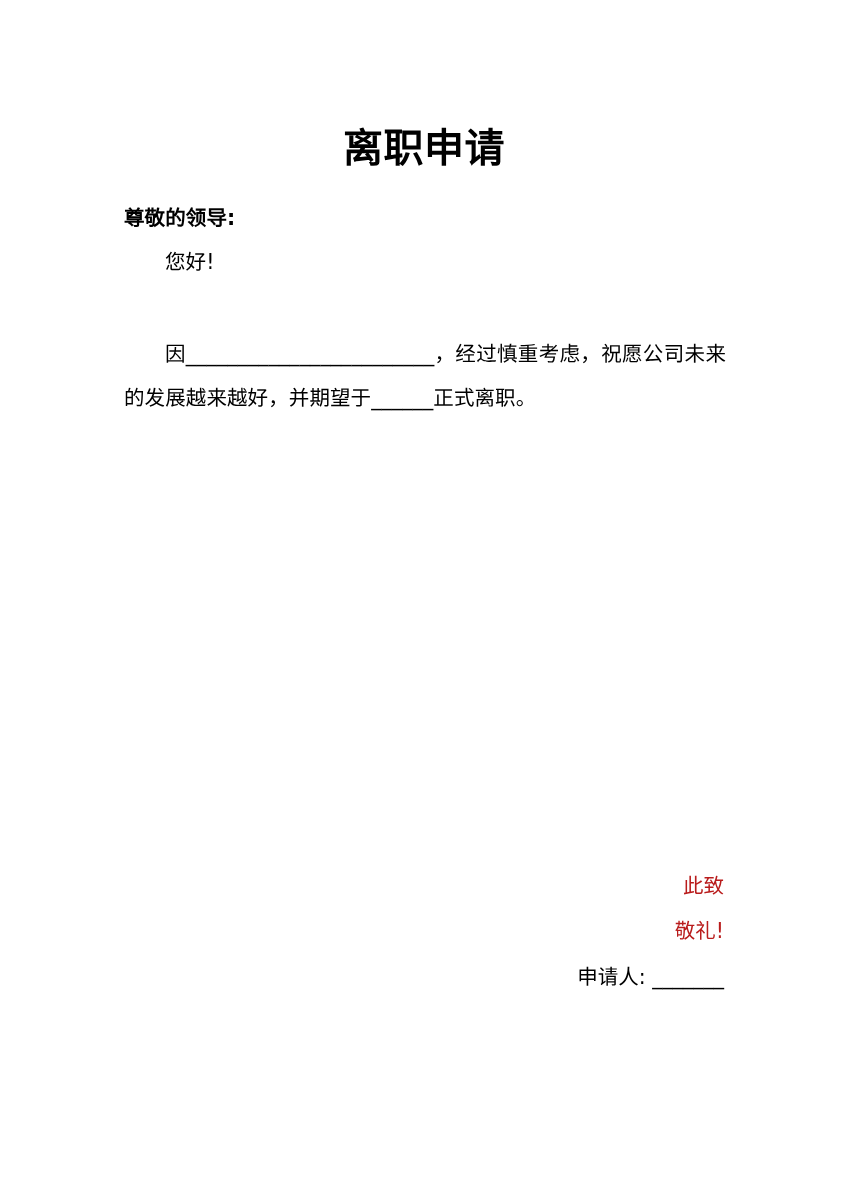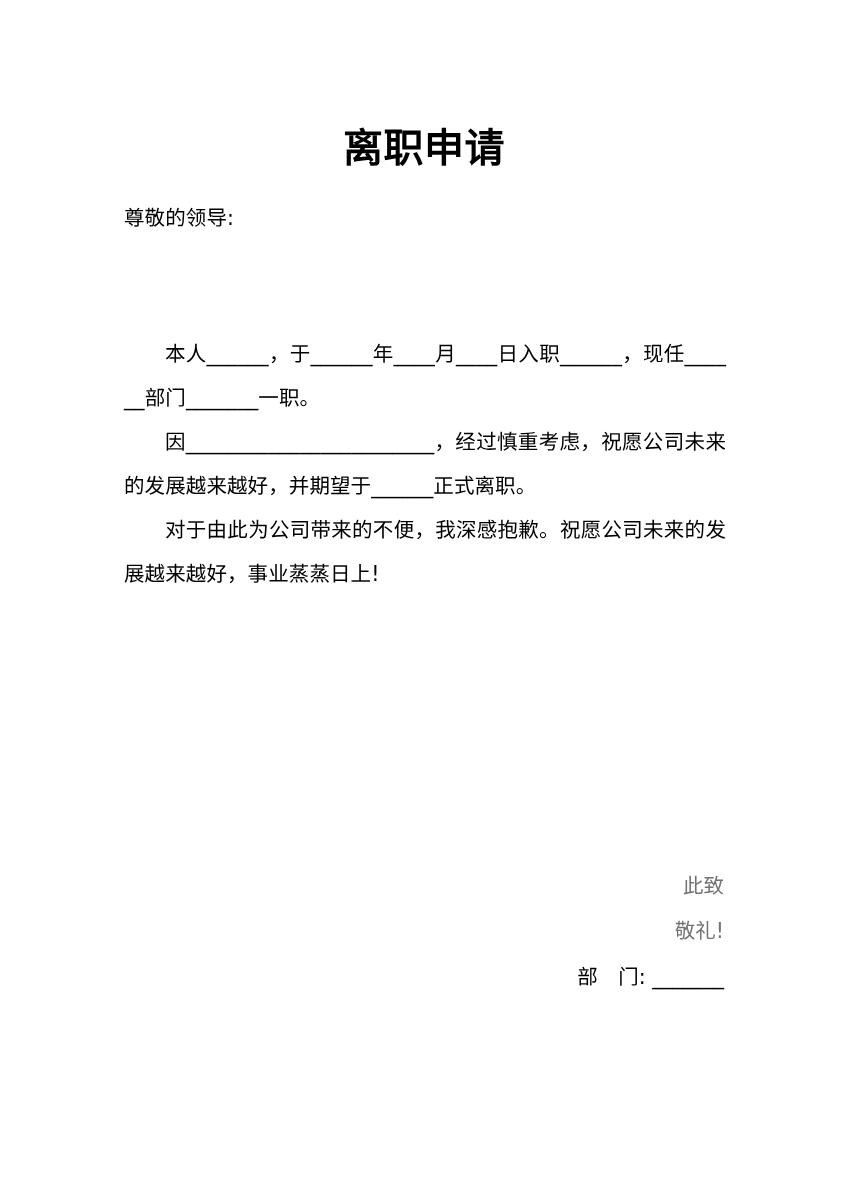--- a/index.html
+++ b/index.html
@@ -63,20 +63,21 @@
     line-height: 44px;
     color: #000000;
     text-align: justify;
     text-justify: inter-character;
     letter-spacing: 0.1px;
     word-break: break-all;
   }
 
   .para.salutation {
     text-indent: 0;
+    font-weight: bold;
   }
 
   .para.indent2 {
     text-indent: 2em;
   }
 
   
   .main-block {
     position: absolute;
     top: 332px;
@@ -96,21 +97,21 @@
     width: 600px;
   }
 
   .closing-line {
     margin: 0;
     padding: 0;
     font-size: 20.5px;
     line-height: 45px;
     text-align: right;
     white-space: nowrap;
-    color: #737373;
+    color: #b91c1c;
   }
 
   .sign-block {
     position: absolute;
     top: 954px;
     left: 0;
     width: 600px;
   }
 
   .sign-line {
@@ -132,38 +133,37 @@
 <body style="background: rgb(255, 255, 255);">
 
 <div class="page" style="background: rgb(255, 255, 255); color: rgb(0, 0, 0);">
 
   <div class="doc-body">
 
     <h1 class="doc-title">离职申请</h1>
 
     <div class="greeting-block">
       <p class="para salutation">尊敬的领导:</p>
+      <p class="para indent2">您好!</p>
     </div>
 
     <div class="main-block">
-      <p class="para indent2">本人______，于______年____月____日入职______，现任______部门_______一职。</p>
       <p class="para indent2">因________________________，经过慎重考虑，祝愿公司未来的发展越来越好，并期望于______正式离职。</p>
-      <p class="para indent2">对于由此为公司带来的不便，我深感抱歉。祝愿公司未来的发展越来越好，事业蒸蒸日上!</p>
     </div>
 
     <div class="closing-block">
       <p class="closing-line">此致</p>
       <p class="closing-line">敬礼!</p>
     </div>
 
     <div class="sign-block">
 
-
       <p class="sign-line">
-        <span>部</span><span class="label-gap"></span><span>门:</span>
+        <span>申请人:</span>
         <span>_______</span>
       </p>
+
 
 
     </div>
 
   </div>
 </div>
 
 </body></html>

